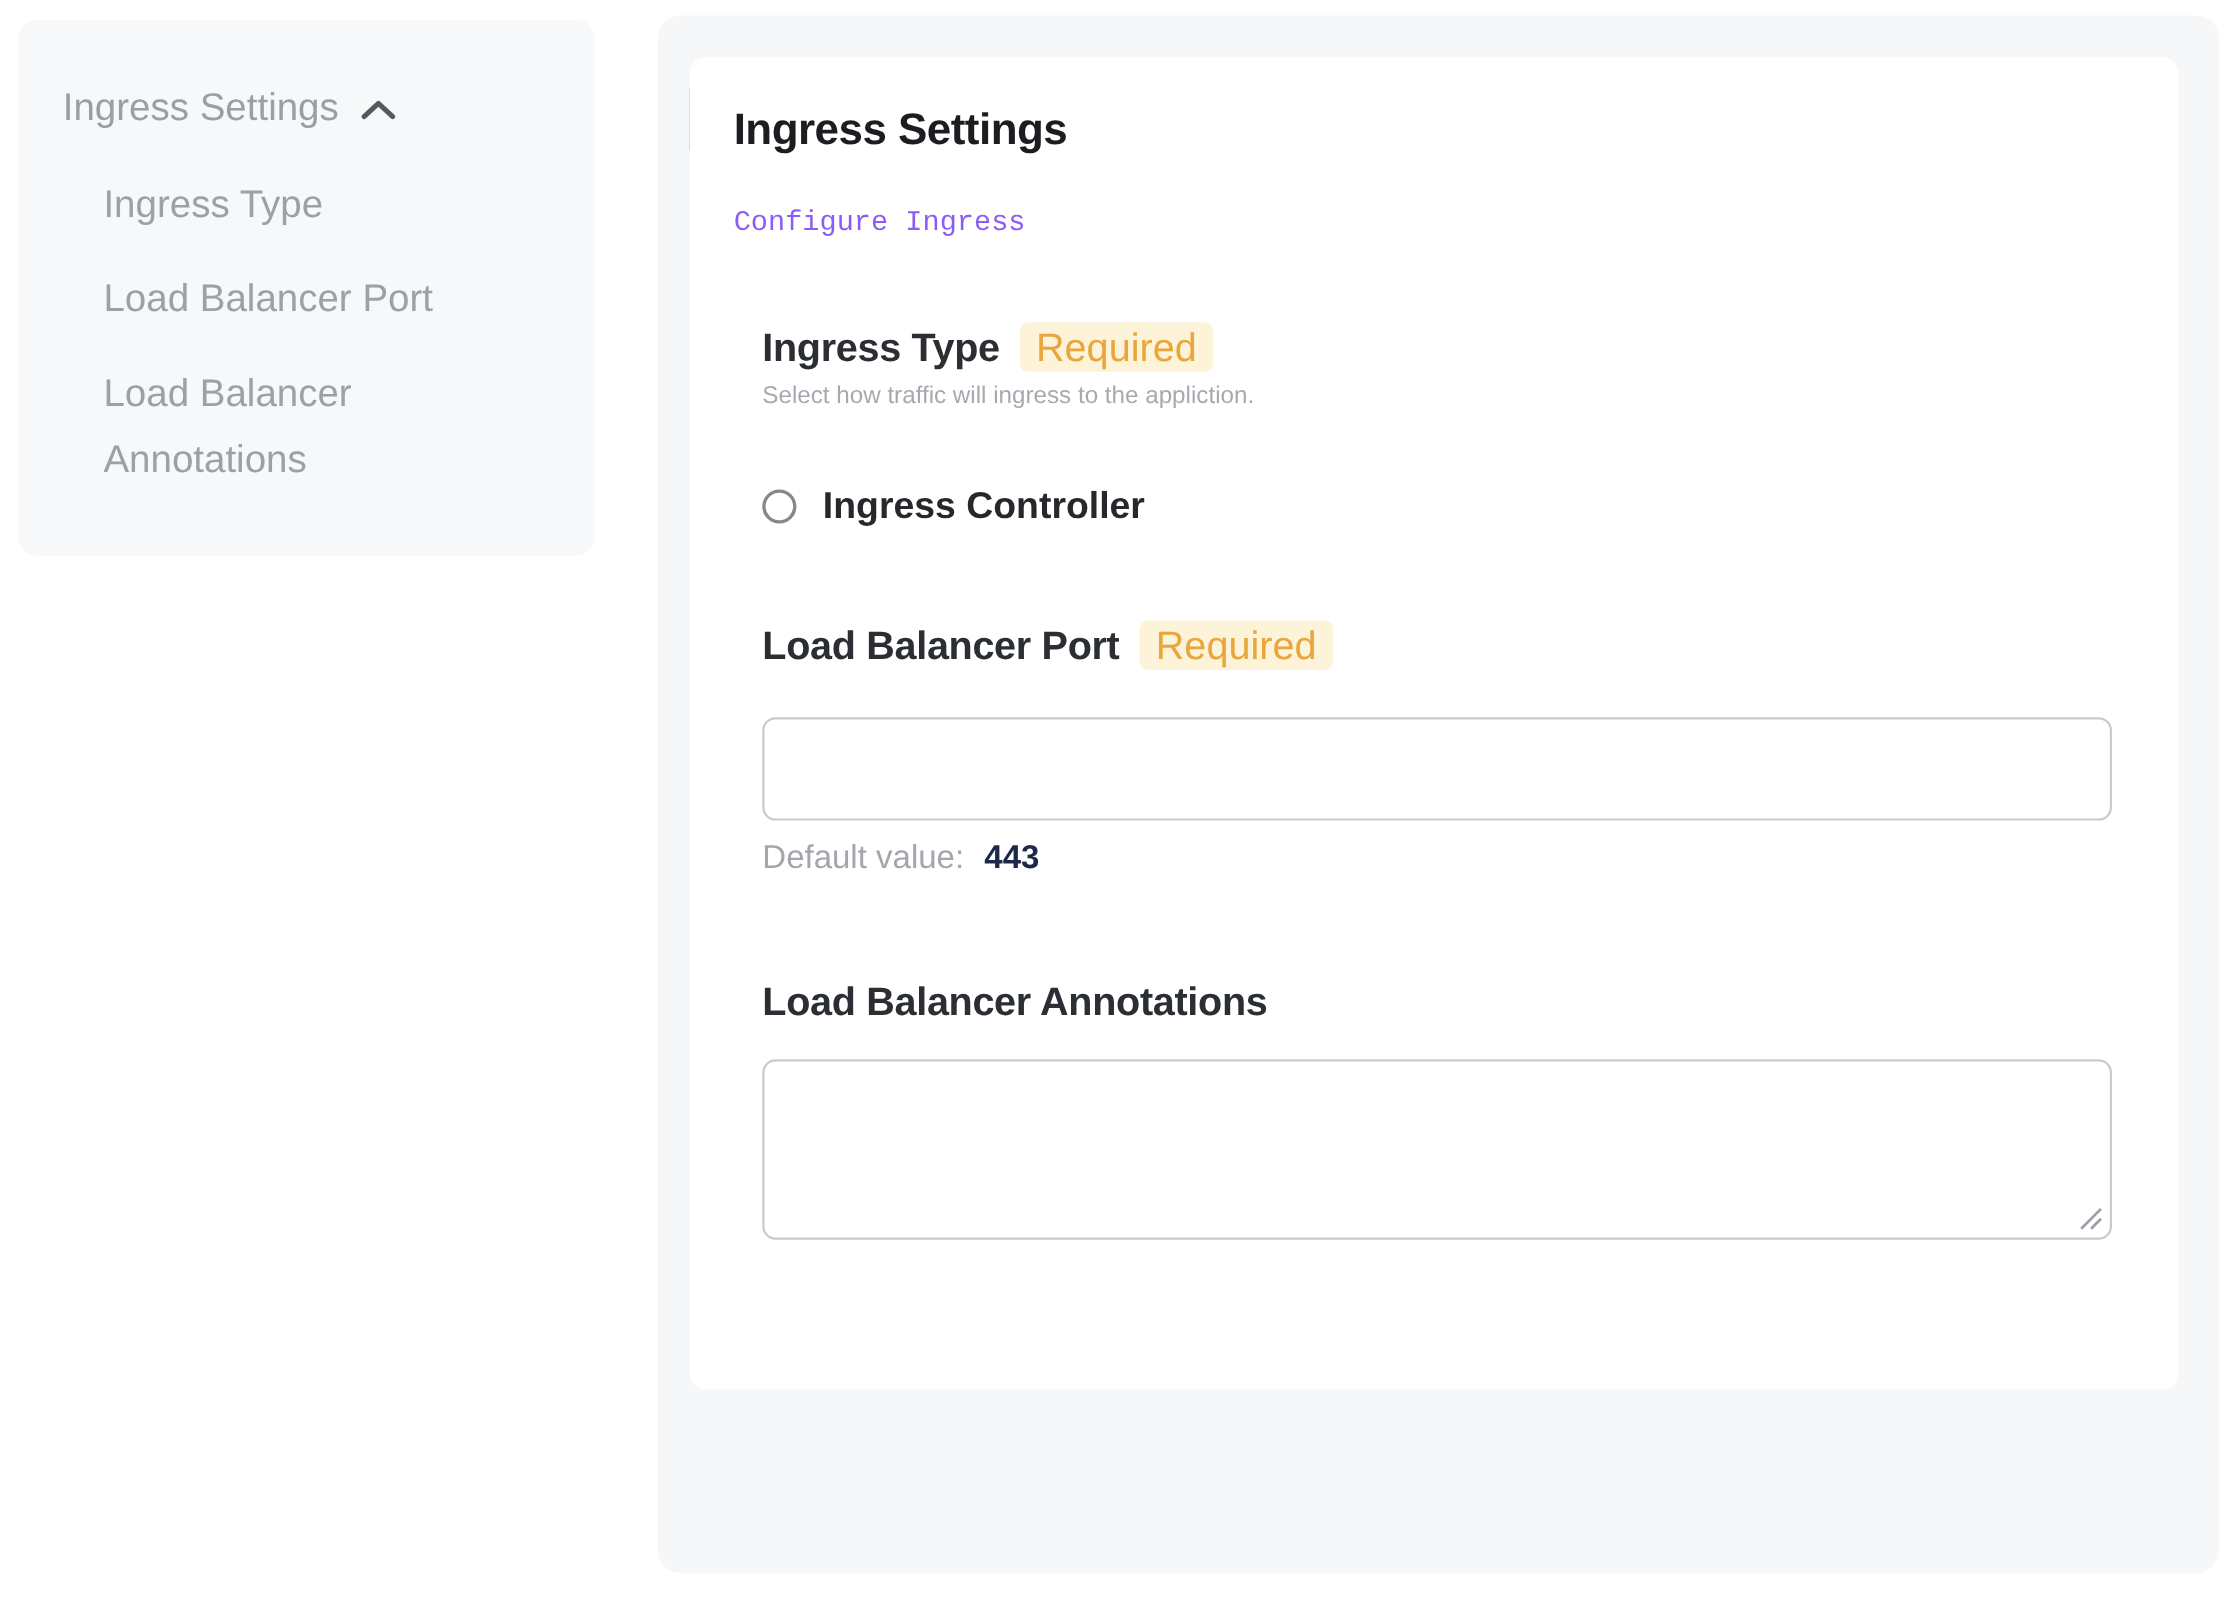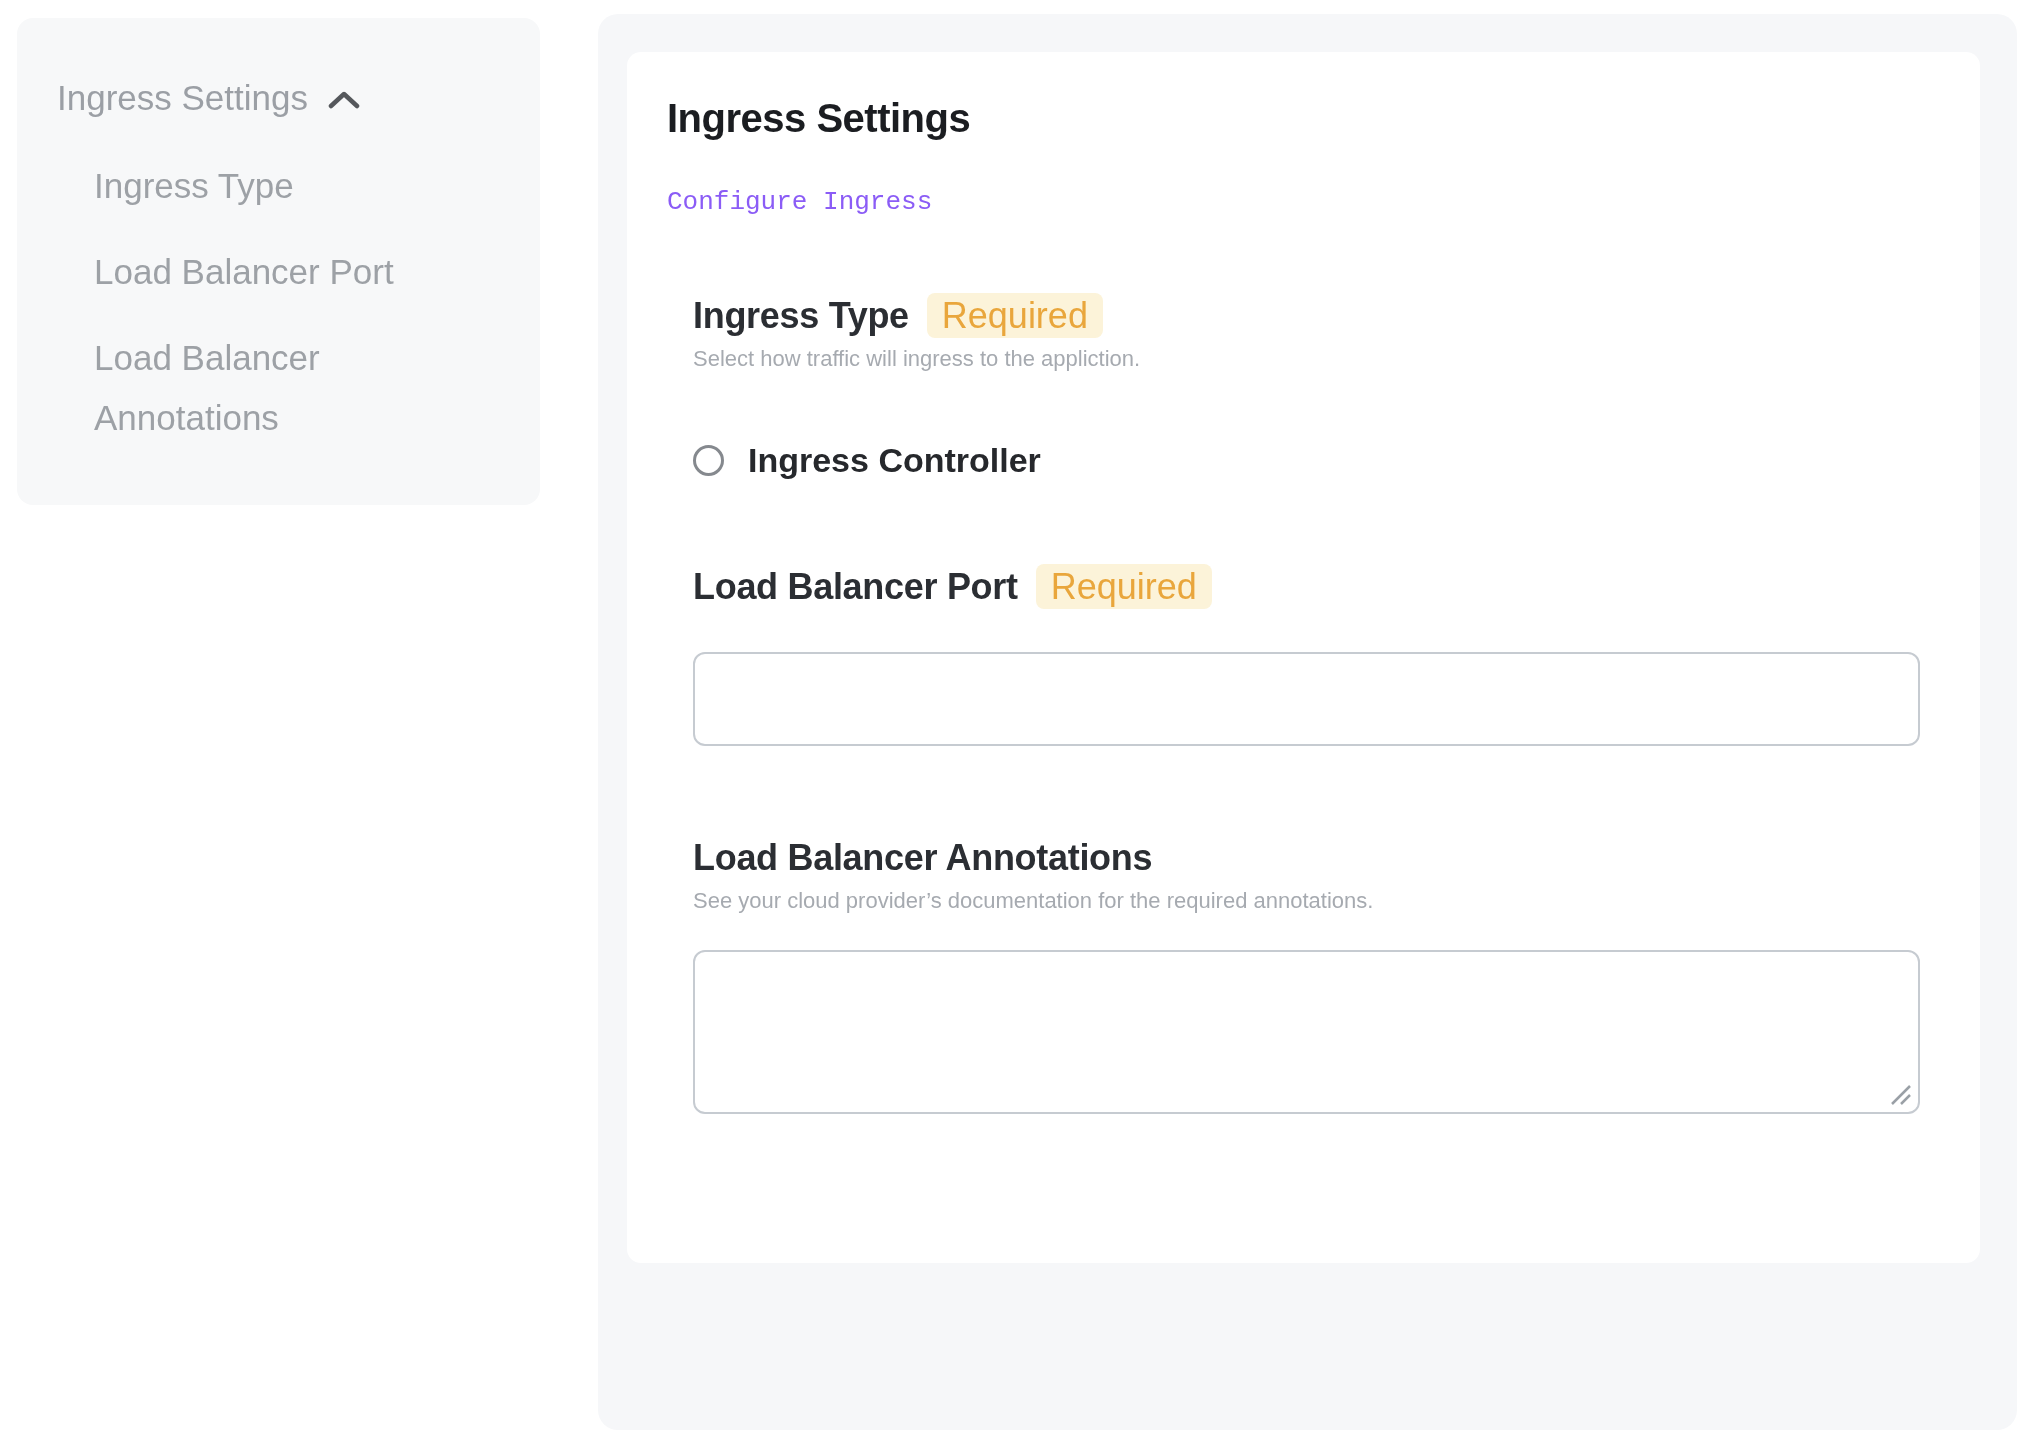--- a/index.html
+++ b/index.html
@@ -116,27 +116,30 @@
       </div>
 
       <div class="sec-2">
         <div class="section-heading-row">
           <span class="section-heading">Load Balancer Port</span>
           <span class="required-badge">Required</span>
         </div>
 
         <input class="text-input" type="text" value="" style="">
 
+        <div class="default-note">
+          <span class="default-note-label">Default value:</span>
+          <span class="default-note-value">443</span>
+        </div>
       </div>
 
       <div class="sec-3">
         <div class="section-heading-row">
           <span class="section-heading">Load Balancer Annotations</span>
         </div>
-        <div class="section-desc">See your cloud provider’s documentation for the required annotations.</div>
 
         <div class="textarea-wrap">
           <textarea class="text-area" style=""></textarea>
           <svg class="resize-grip" viewBox="0 0 26 26">
             <line x1="6" y1="24" x2="24" y2="6" stroke="#9aa0a6" stroke-width="2.5"></line>
             <line x1="15" y1="24" x2="24" y2="15" stroke="#9aa0a6" stroke-width="2.5"></line>
           </svg>
         </div>
       </div>
 

